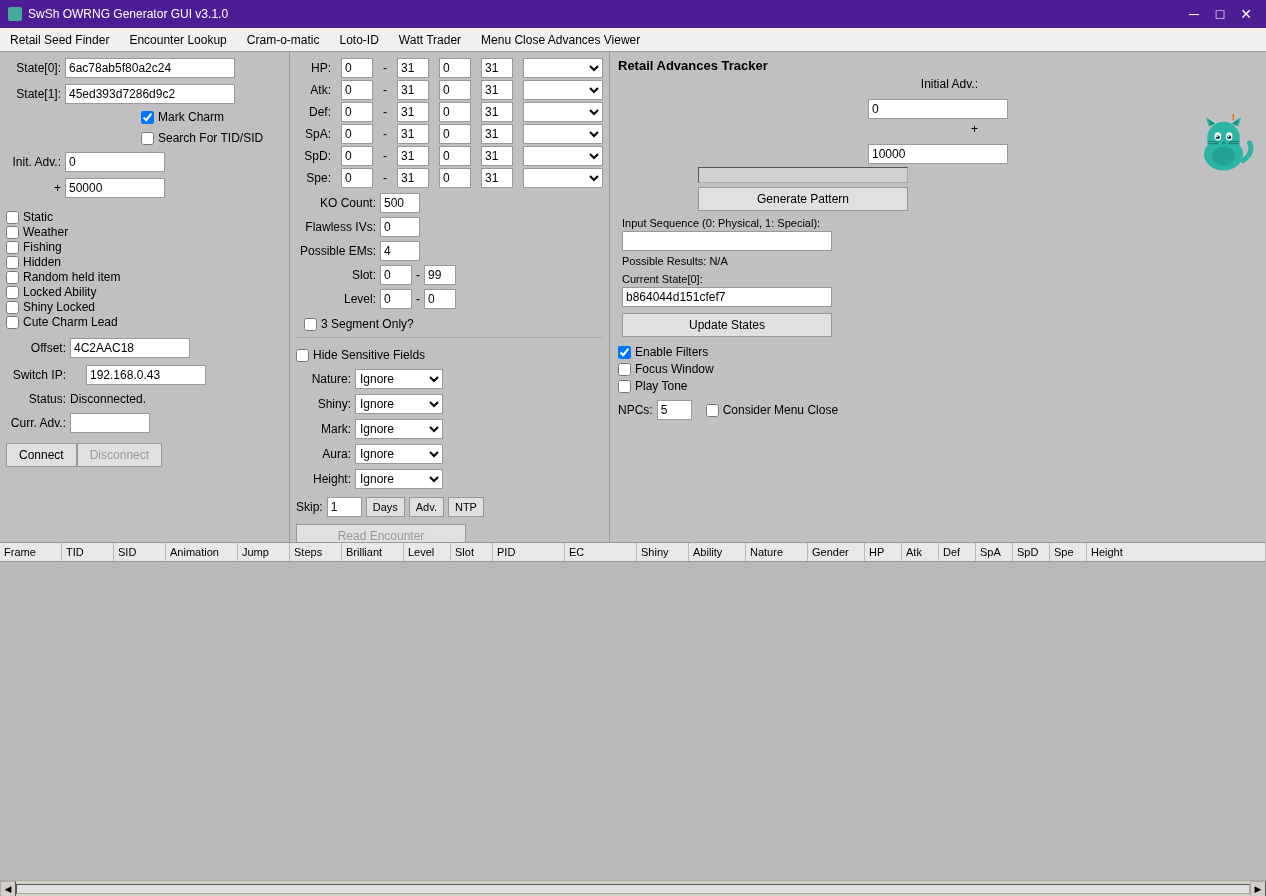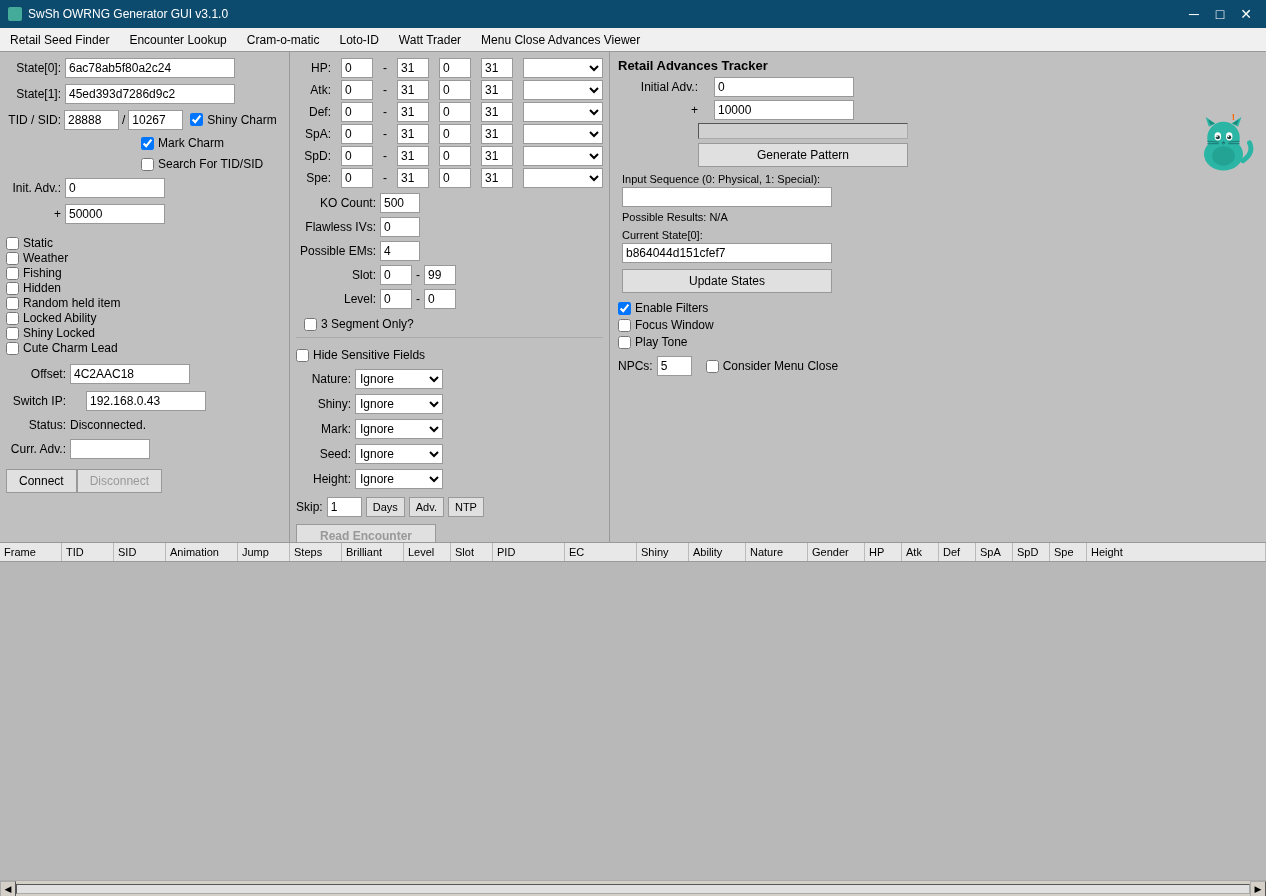--- a/index.html
+++ b/index.html
@@ -1,19 +1,19 @@
 <!DOCTYPE html>
 <html><head>
   <meta charset="utf-8">
   <style>
     * { box-sizing: border-box; margin: 0; padding: 0; font-family: 'Segoe UI', Tahoma, sans-serif; font-size: 12px; }
     body { background: #c0c0c0; width: 1266px; height: 896px; overflow: hidden; }
     
     .title-bar {
-      background: #0c4a6e;
+      background: #4c1d95;
       color: white;
       display: flex;
       align-items: center;
       padding: 0 8px;
       height: 28px;
       justify-content: space-between;
     }
     .title-bar-left { display: flex; align-items: center; gap: 6px; }
     .title-bar-icon { width: 14px; height: 14px; background: #4a9; border-radius: 2px; }
     .title-bar-controls { display: flex; gap: 2px; }
@@ -102,21 +102,21 @@
     .skip-btn { padding: 2px 6px; height: 20px; font-size: 11px; }
     .search-btn { width: 100%; height: 30px; font-size: 13px; }
     
     .progress-bar { width: 100%; height: 16px; background: white; border: 1px solid #999; margin-top: 3px; }
     .kf-row { display: flex; align-items: center; gap: 4px; margin-bottom: 2px; }
     
     .segment-row { display: flex; align-items: center; gap: 4px; margin-top: 4px; }
     
     .tracker-title { font-weight: bold; font-size: 13px; margin-bottom: 4px; }
     
-    .tracker-row { display: flex; align-items: center; gap: 16px; margin-bottom: 3px; }
+    .tracker-row { display: flex; align-items: center; gap: 8px; margin-bottom: 3px; flex-direction: column; }
     .tracker-label { min-width: 80px; text-align: right; }
     .tracker-input { width: 140px; }
     
     .filter-section { margin-top: 8px; display: flex; flex-direction: column; gap: 3px; }
     .filter-check-row { display: flex; align-items: center; gap: 4px; }
     
     .npc-row { display: flex; align-items: center; gap: 4px; margin-top: 4px; }
     
     .full-layout {
       display: flex;
@@ -219,30 +219,20 @@
     <div class="left-panel">
       <div class="form-row">
         <span class="form-label">State[0]:</span>
         <input type="text" class="state-input" value="6ac78ab5f80a2c24" style="">
       </div>
       <div class="form-row">
         <span class="form-label">State[1]:</span>
         <input type="text" class="state-input" value="45ed393d7286d9c2" style="">
       </div>
 
-      <div class="tid-sid-row form-row">
-        <span class="form-label">TID / SID:</span>
-        <input type="text" class="small-num" value="28888" style="width: 55px;">
-        <span>/</span>
-        <input type="text" class="small-num" value="10267" style="width: 55px;">
-        <label class="checkbox-row" style="margin-left:4px;">
-          <input type="checkbox" checked="" style="">
-          <span>Shiny Charm</span>
-        </label>
-      </div>
 
       <div class="form-row" style="margin-left:135px;">
         <label class="checkbox-row">
           <input type="checkbox" checked="" style="">
           <span>Mark Charm</span>
         </label>
       </div>
 
       <div class="form-row" style="margin-left:135px;">
         <label class="checkbox-row">
@@ -431,42 +421,42 @@
           <option>Ignore</option>
         </select>
       </div>
       <div class="filter-row">
         <span class="filter-label">Mark:</span>
         <select class="filter-select">
           <option>Ignore</option>
         </select>
       </div>
       <div class="filter-row">
-        <span class="filter-label">Seed:</span>
+        <span class="filter-label">Aura:</span>
         <select class="filter-select">
           <option>Ignore</option>
         </select>
       </div>
       <div class="filter-row">
         <span class="filter-label">Height:</span>
         <select class="filter-select">
           <option>Ignore</option>
         </select>
       </div>
 
       <div style="display:flex; align-items:center; gap:4px; margin-top:3px;">
         <span>Skip:</span>
         <input type="text" value="1" style="width: 35px;">
         <button class="skip-btn">Days</button>
         <button class="skip-btn">Adv.</button>
         <button class="skip-btn">NTP</button>
       </div>
 
       <div class="read-row">
-        <button class="read-enc-btn" disabled="" style="width:140px;font-weight:bold;">Read Encounter</button>
+        <button class="read-enc-btn" disabled="" style="width:170px;">Read Encounter</button>
       </div>
 
       <div style="margin-top:4px;">
         <button class="search-btn" style="width:100%; height:28px; font-size:13px;">Search!</button>
       </div>
 
       <div class="progress-bar" style="margin-top:4px;"></div>
     </div>
 
     <div class="right-content">

